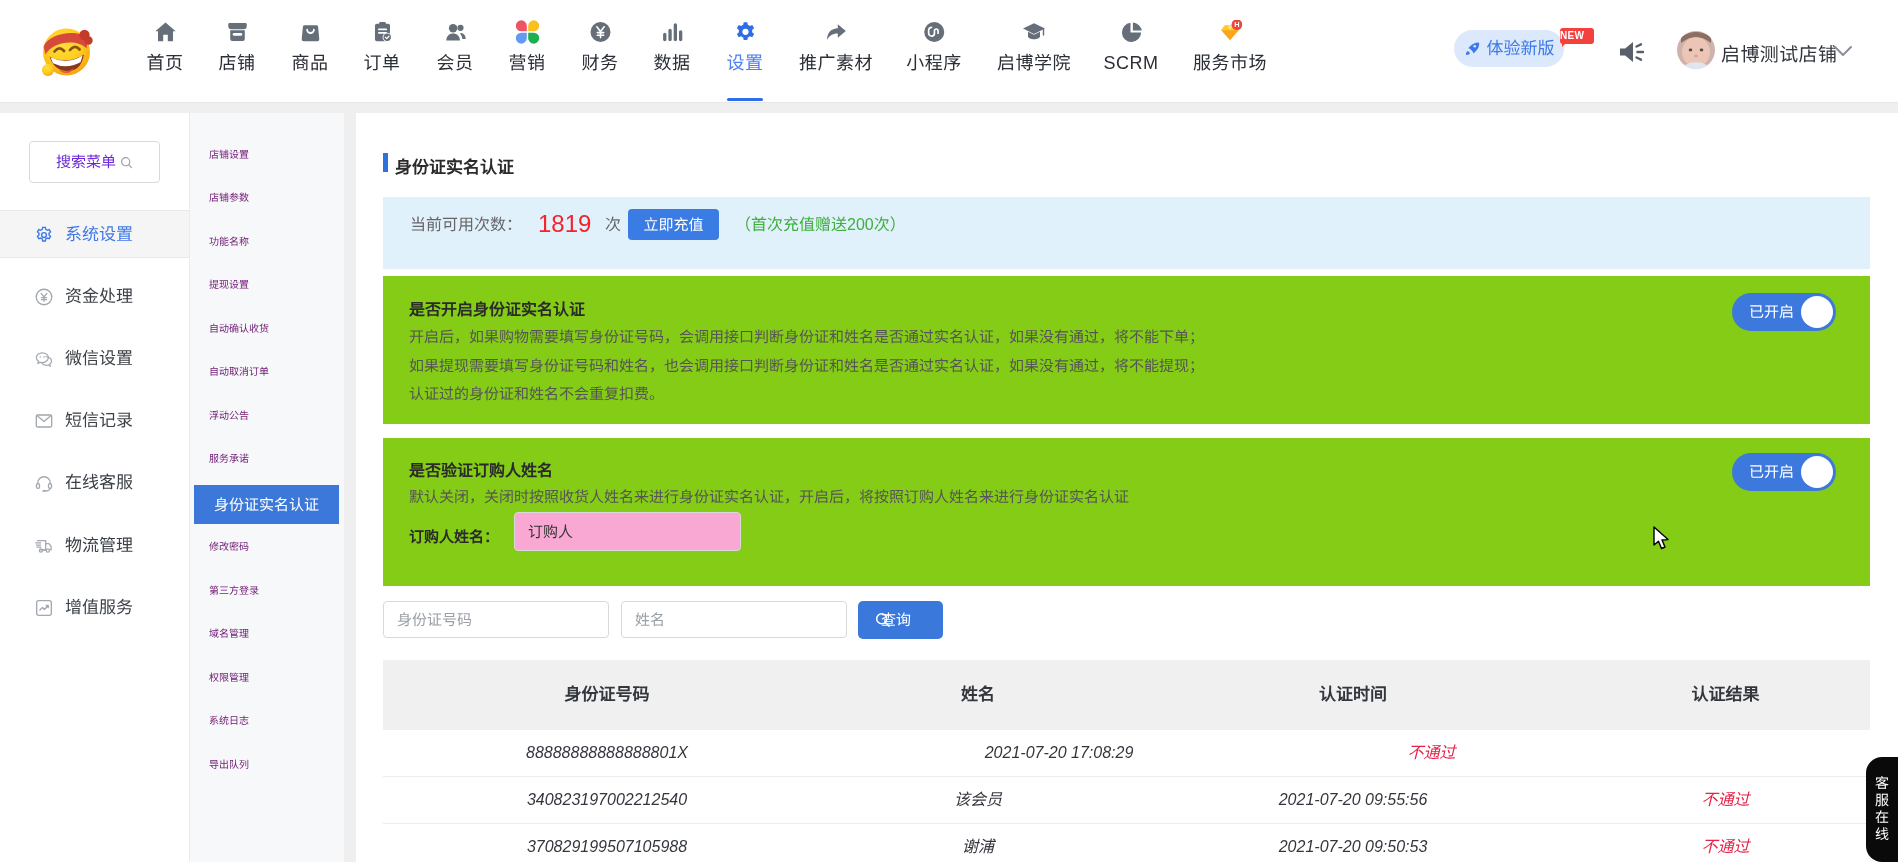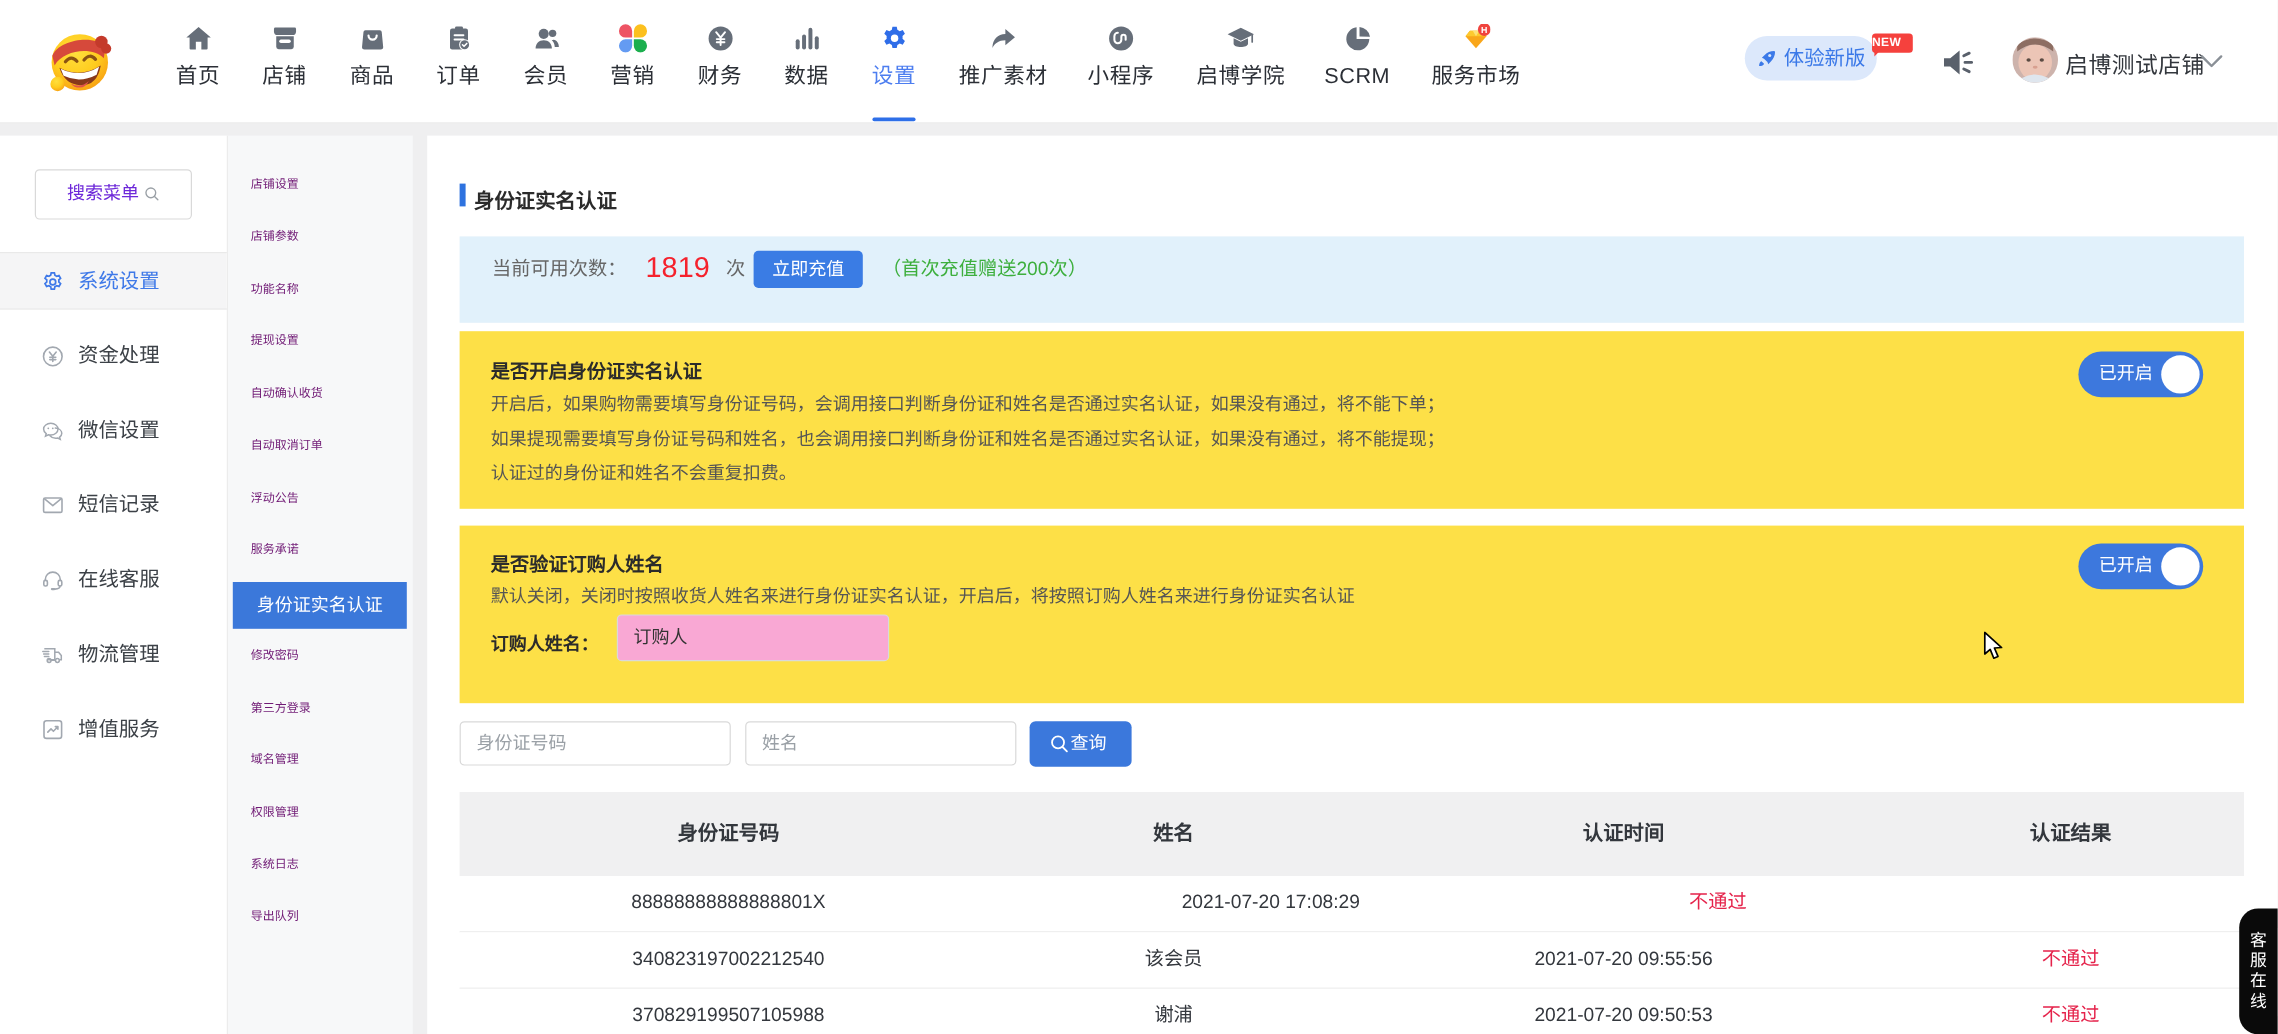--- a/index.html
+++ b/index.html
@@ -35,40 +35,40 @@
 
 #main { position:absolute; left:356px; top:113px; width:1542px; height:749px; background:#fff; }
 #ptitle { position:absolute; left:39px; top:40px; font-size:17px; font-weight:bold; color:#2b2b2b; }
 #ptitlebar { position:absolute; left:27px; top:40px; width:5px; height:19px; background:#2e72df; }
 #infobar { position:absolute; left:27px; top:84px; width:1487px; height:72px; background:#e1f1fb; }
 #infobar .lbl { position:absolute; left:27px; top:0; line-height:55px; font-size:16px; color:#666; }
 #infobar .num { position:absolute; left:155px; top:0; line-height:53px; font-size:24px; color:#f5222d; }
 #infobar .ci { position:absolute; left:222px; top:0; line-height:55px; font-size:16px; color:#666; }
 #chargebtn { position:absolute; left:245px; top:12px; width:91px; height:31px; background:#3a7ce4; border-radius:4px; color:#fff; font-size:15px; line-height:31px; text-align:center; }
 #infobar .gift { position:absolute; left:352px; top:0; line-height:55px; font-size:16px; color:#3daf3d; }
-.sect { position:absolute; left:27px; width:1487px; height:148px; background:#fde047; }
+.sect { position:absolute; left:27px; width:1487px; height:148px; background:#84cc16; }
 #sect1 { top:163px; }
 #sect2 { top:325px; }
 .sect .stitle { position:absolute; left:26px; font-size:16px; font-weight:bold; color:#2b2b2b; }
 .sect .sline { position:absolute; left:26px; font-size:15px; color:#555; white-space:nowrap; }
 .toggle { position:absolute; width:104px; height:38px; border-radius:19px; background:#3d78dd; }
 .toggle .ttxt { position:absolute; left:17px; top:0; line-height:38px; font-size:15px; color:#fff; }
 .toggle .knob { position:absolute; right:3px; top:3px; width:32px; height:32px; border-radius:16px; background:#fff; }
 #buyerlabel { position:absolute; left:53px; top:412px; font-size:15px; font-weight:bold; color:#2b2b2b; }
 #buyerinput { position:absolute; left:158px; top:399px; width:227px; height:39px; border:1px solid #d9d9d9; border-radius:4px; background:#f9a8d4; font-size:15px; color:#333; line-height:37px; padding-left:13px; }
 .sinput { position:absolute; top:488px; height:37px; border:1px solid #d9d9d9; border-radius:4px; background:#fff; font-size:15px; color:#9aa0a6; line-height:35px; padding-left:13px; }
 #sinput1 { left:27px; width:226px; }
 #sinput2 { left:265px; width:226px; }
 #querybtn { position:absolute; left:502px; top:488px; width:85px; height:38px; background:#3b78dc; border-radius:5px; color:#fff; font-size:15px; line-height:38px; }
 
 #tbl { position:absolute; left:27px; top:547px; width:1487px; }
 #tbl .hrow { height:70px; background:#f0f0f1; }
 #tbl .hcell { float:left; height:70px; line-height:70px; text-align:center; font-size:17px; font-weight:bold; color:#33373d; }
 #tbl .drow { height:47px; border-bottom:1px solid #ececec; background:#fff; }
-#tbl .dcell { float:left; height:46px; line-height:46px; text-align:center; font-size:16px; color:#33373d; }
+#tbl .dcell { float:left; height:46px; line-height:46px; text-align:center; font-size:16px; color:#33373d;font-style:italic; }
 #tbl .c1 { width:448px; } #tbl .c2 { width:294px; } #tbl .c3 { width:456px; } #tbl .c4 { width:289px; }
 #tbl .red { color:#e5234b; }
 
 #svc { position:absolute; right:0; top:757px; width:32px; height:105px; background:#0a0a0a; border-radius:16px 0 0 16px; color:#fff; font-size:14px; text-align:center; padding-top:18px; line-height:17px; }
 #cursor { position:absolute; left:1652px; top:526px; }
 </style>
 </head>
 <body>
 
 <div id="topnav">
@@ -349,21 +349,21 @@
       </div>
   </div>
   <div id="buyerlabel">订购人姓名：</div>
   <div id="buyerinput">订购人</div>
 
   <div class="sinput" id="sinput1">身份证号码</div>
   <div class="sinput" id="sinput2">姓名</div>
   <div id="querybtn"><svg style="position:absolute;left:17px;top:11px" width="16" height="16" viewBox="0 0 16 16">
         <circle cx="6.7" cy="6.7" r="5" stroke="#fff" stroke-width="1.5" fill="none"></circle>
         <path d="M10.5 10.5 l3.6 3.6" stroke="#fff" stroke-width="1.5" stroke-linecap="round"></path>
-      </svg><span style="margin-left:34px">查询</span></div>
+      </svg><span style="margin-left:23px">查询</span></div>
 
   <div id="tbl">
     <div class="hrow">
       <div class="hcell c1">身份证号码</div>
         <div class="hcell c2">姓名</div>
         <div class="hcell c3">认证时间</div>
         <div class="hcell c4">认证结果</div>
     </div>
     <div class="drow">
         <div class="dcell c1">88888888888888801X</div>

